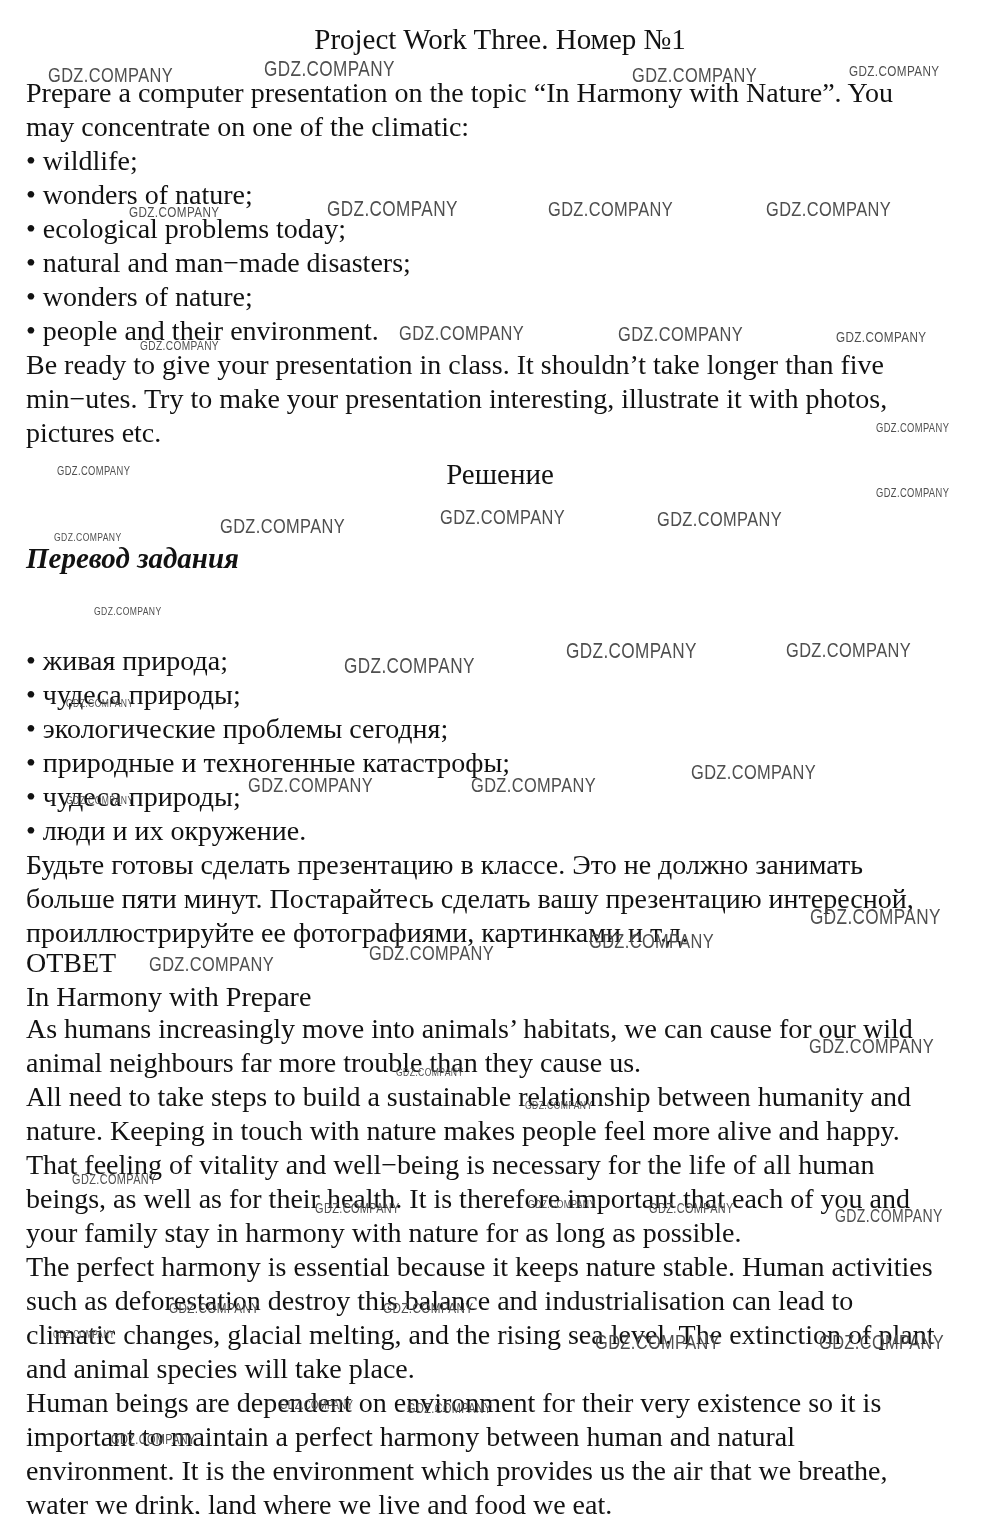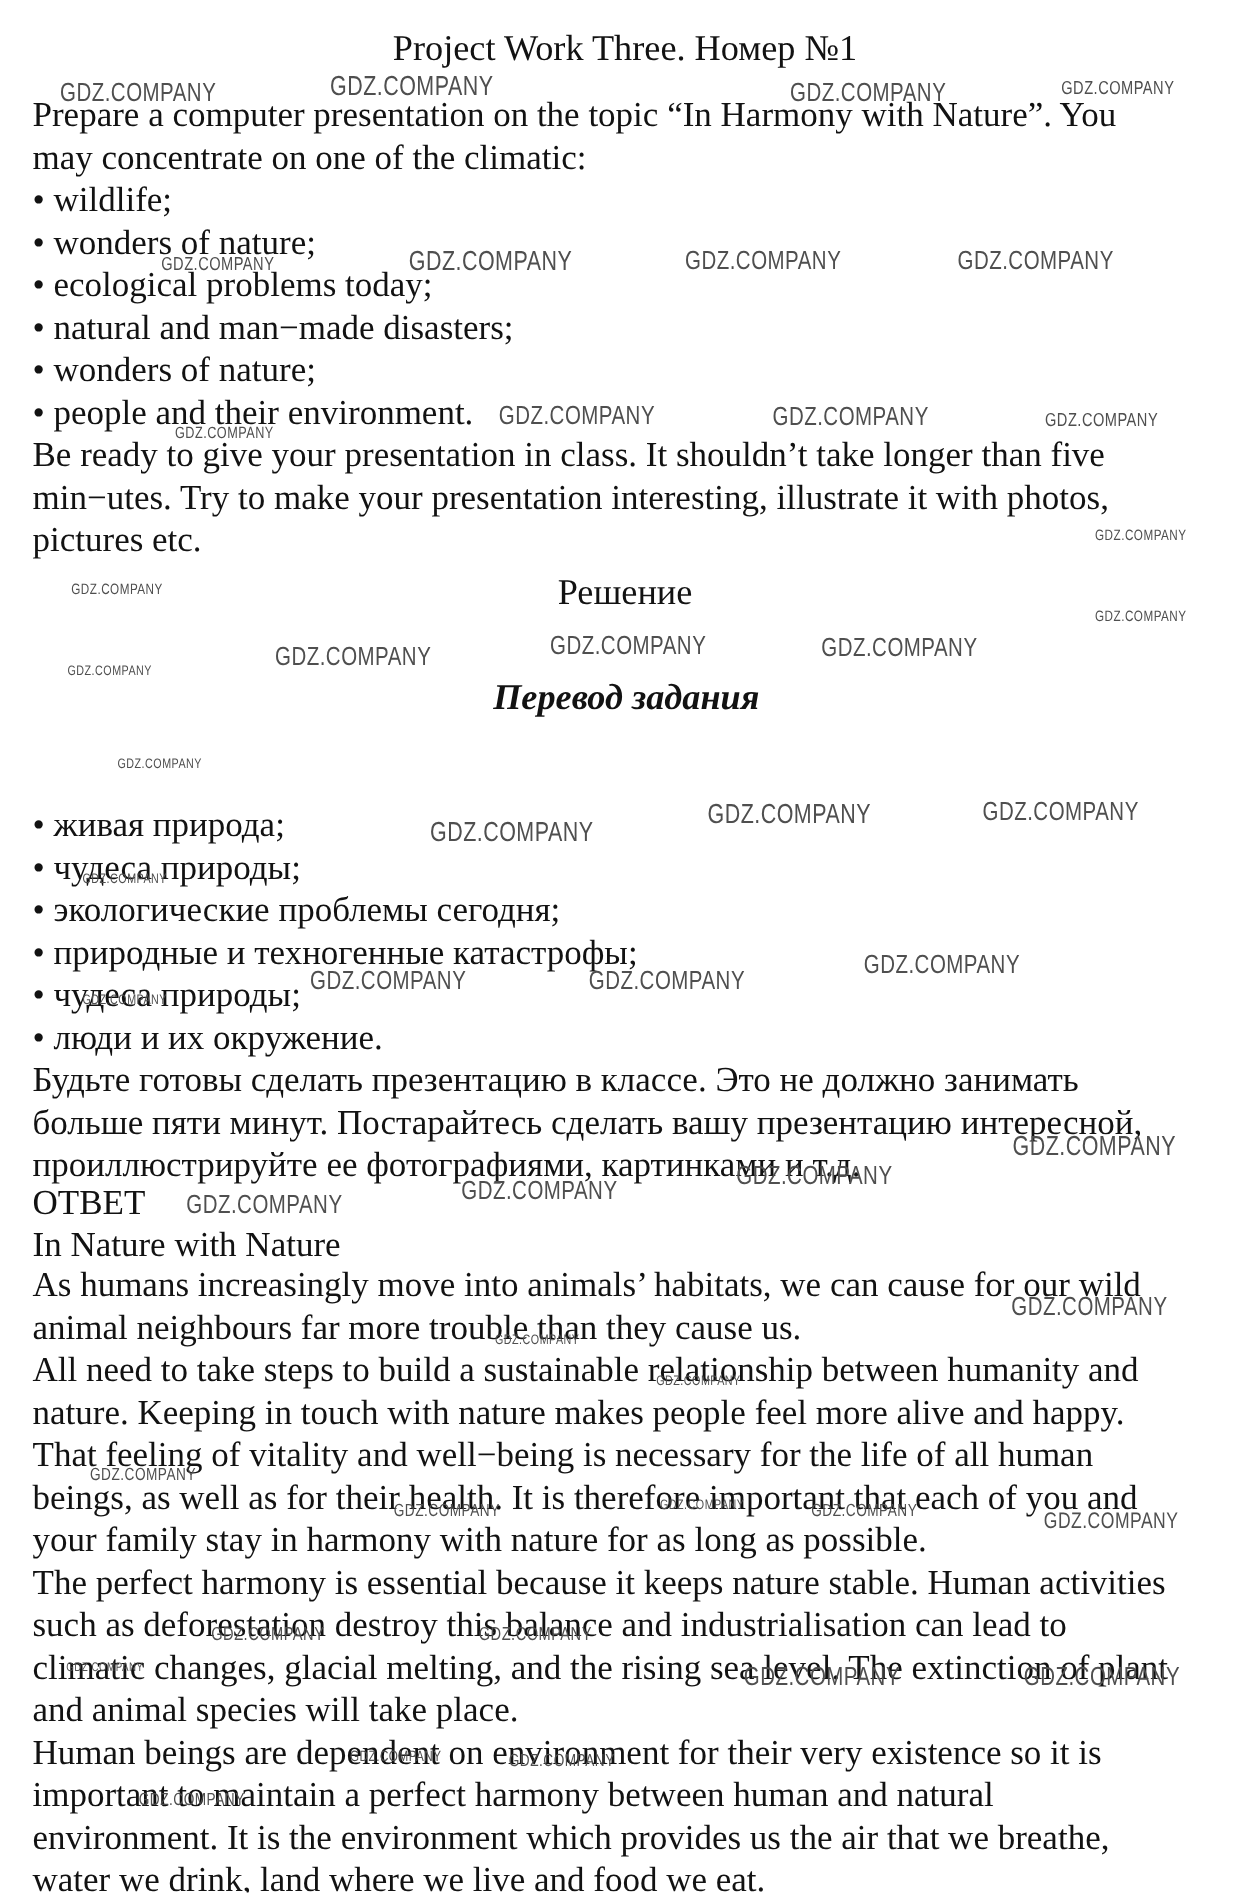--- a/index.html
+++ b/index.html
@@ -23,21 +23,21 @@
   .tblock {
     position: absolute;
     left: 26px;
     width: 950px;
     font-size: 28px;
     line-height: 34px;
     white-space: pre-line;
   }
   .center { text-align: center; left: 0; width: 1000px; }
   .bold { font-weight: normal; }
-  .bolditalic { font-weight: bold; font-style: italic; font-size: 29px; text-align: center; }
+  .bolditalic { font-weight: bold; font-style: italic; font-size: 29px; }
   .title { font-size: 29px; }
   .wm-layer {
     position: absolute;
     left: 0; top: 0;
     width: 798px; height: 1514px;
     pointer-events: none;
   }
   .wm {
     position: absolute;
     font-family: "Liberation Sans", "DejaVu Sans", sans-serif;
@@ -81,21 +81,21 @@
 • природные и техногенные катастрофы;
 • чудеса природы;
 • люди и их окружение.</div>
 
   <div class="tblock" style="top:848px">Будьте готовы сделать презентацию в классе. Это не должно занимать
 больше пяти минут. Постарайтесь сделать вашу презентацию интересной,
 проиллюстрируйте ее фотографиями, картинками и т.д.</div>
 
   <div class="tblock bold" style="top:946px">ОТВЕТ</div>
 
-  <div class="tblock bold" style="top:980px">In Nature with Nature</div>
+  <div class="tblock bold" style="top:980px">In Harmony with Prepare</div>
 
   <div class="tblock" style="top:1012px">As humans increasingly move into animals’ habitats, we can cause for our wild
 animal neighbours far more trouble than they cause us.
 All need to take steps to build a sustainable relationship between humanity and
 nature. Keeping in touch with nature makes people feel more alive and happy.
 That feeling of vitality and well−being is necessary for the life of all human
 beings, as well as for their health. It is therefore important that each of you and
 your family stay in harmony with nature for as long as possible.
 The perfect harmony is essential because it keeps nature stable. Human activities
 such as deforestation destroy this balance and industrialisation can lead to

